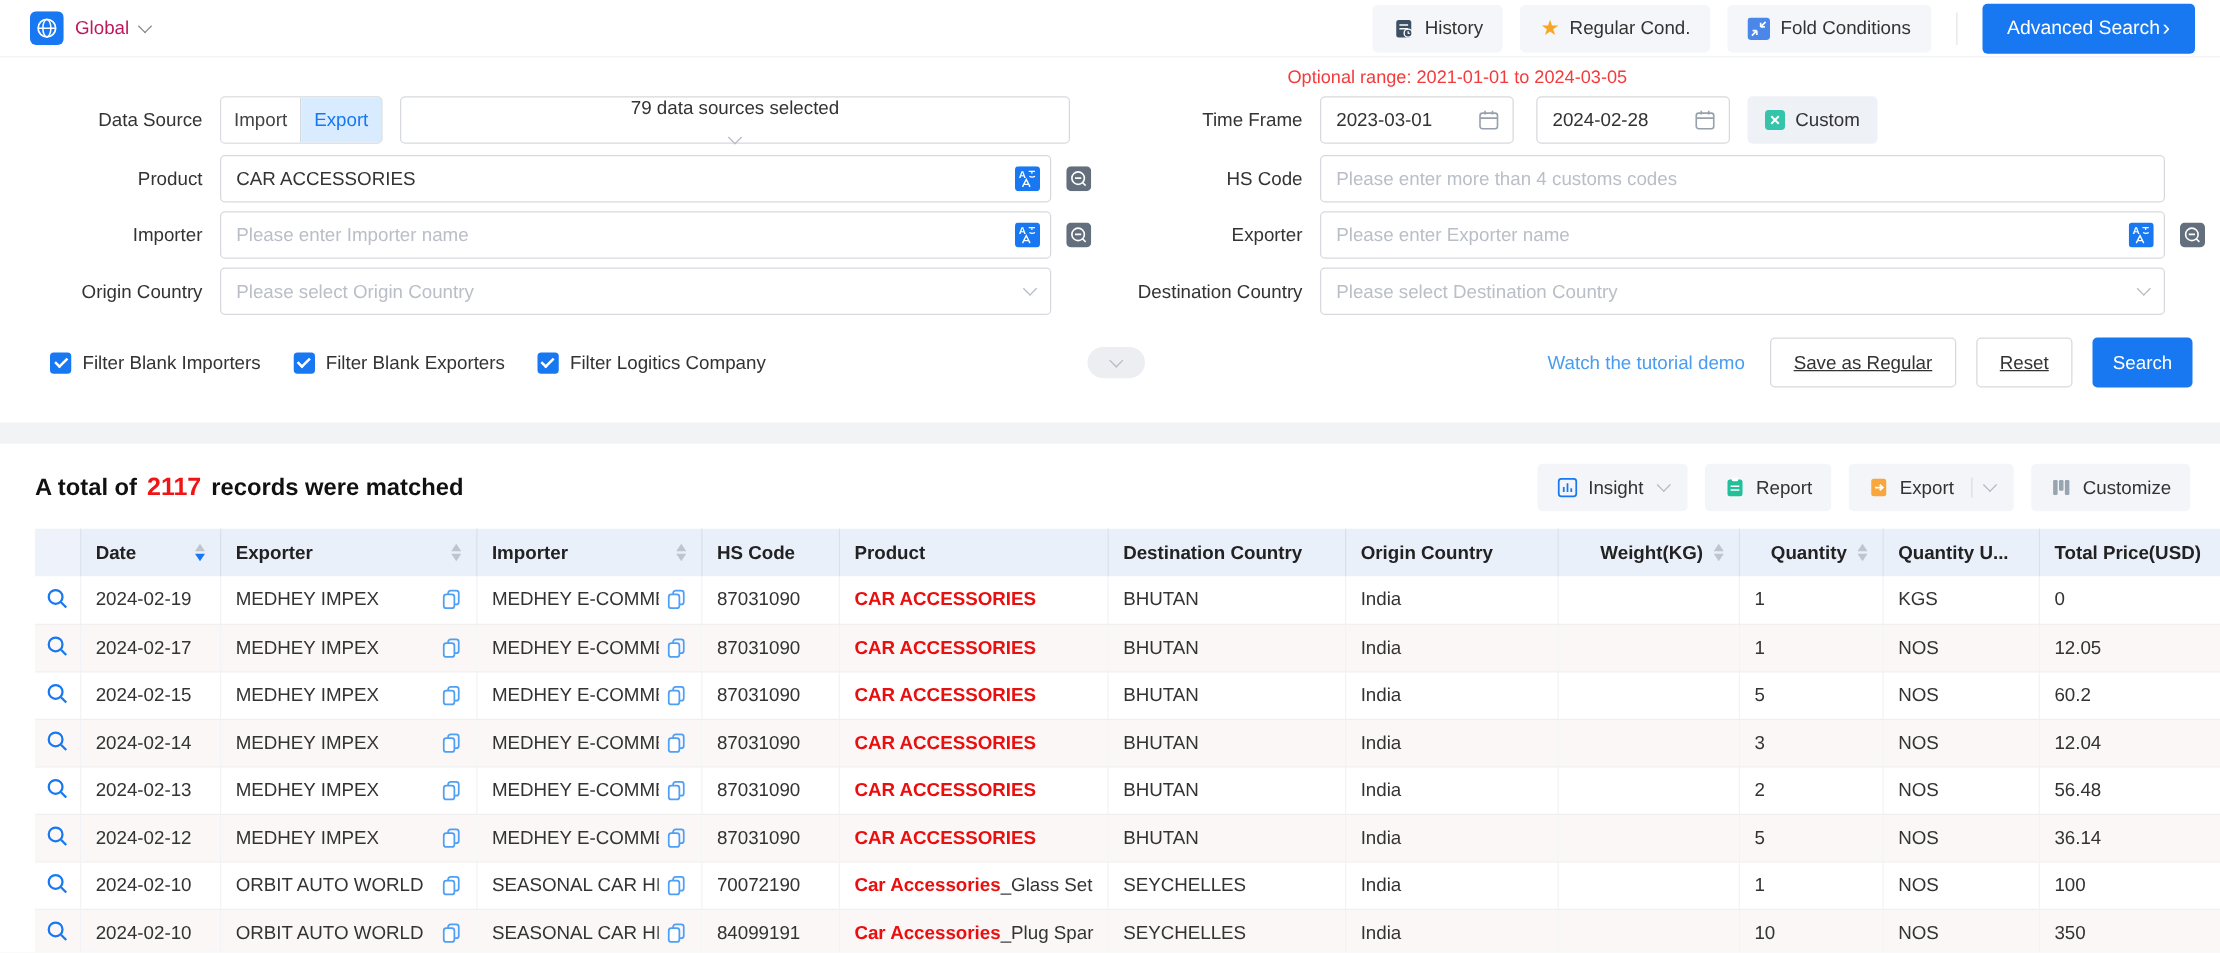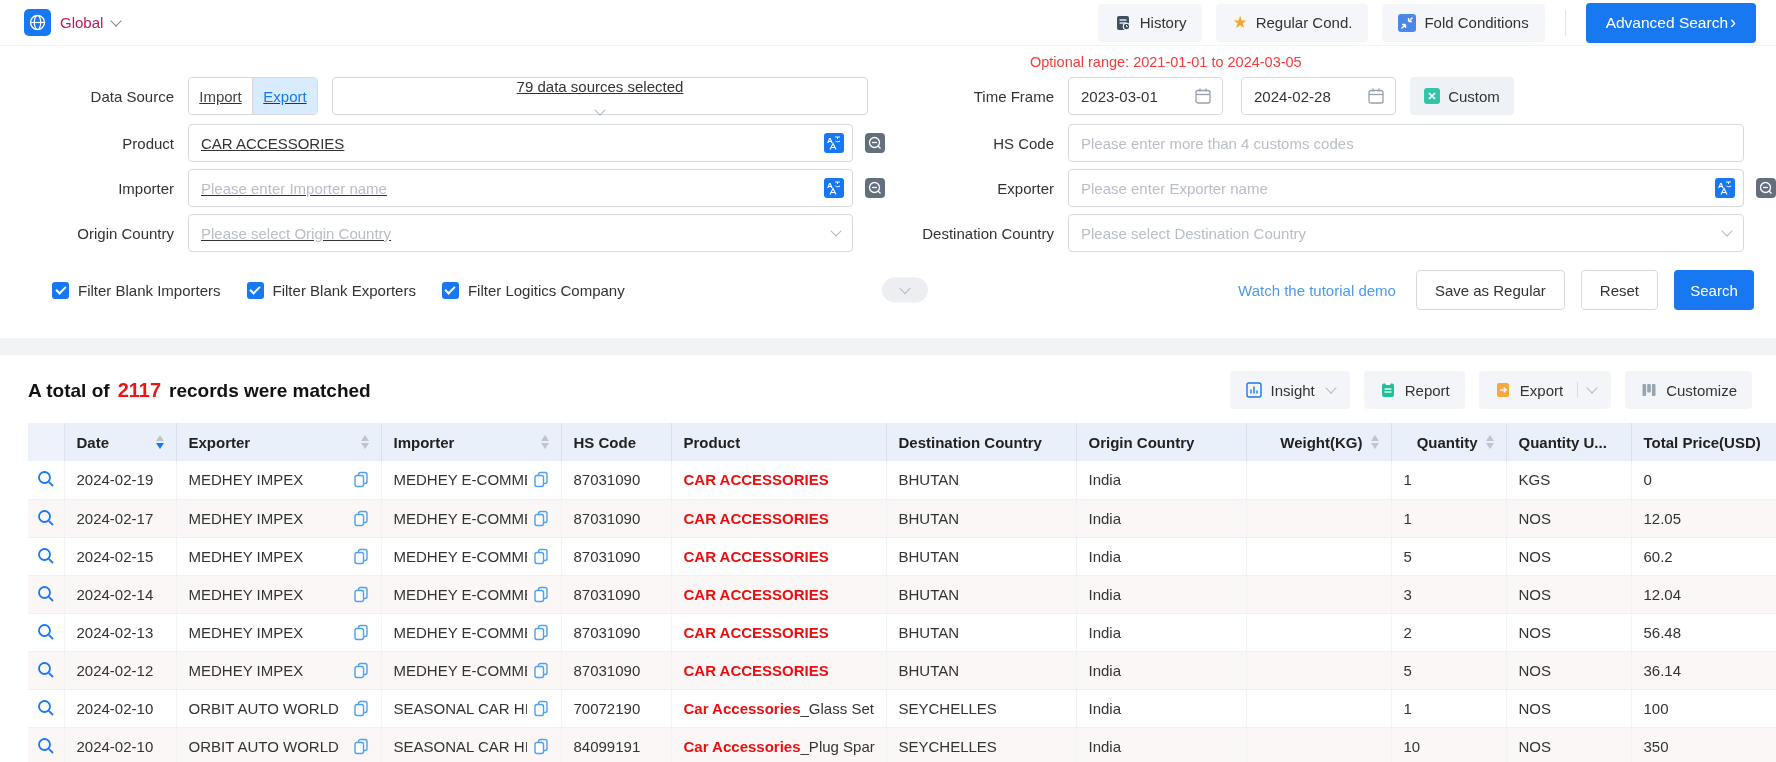--- a/index.html
+++ b/index.html
@@ -20,24 +20,24 @@
             font-family:inherit; cursor:pointer; }
   .vdiv { width:1px; height:26px; background:#e2e5ea; margin:0 6px; }
   .adv-btn { display:flex; align-items:center; gap:2px; height:40px; padding:0 20px;
              background:#1778f2; color:#fff; border:none; border-radius:4px; font-size:15.5px;
              font-family:inherit; cursor:pointer; }
   .adv-chev { font-size:18px; line-height:1; margin-top:-2px; }
 
   
   .form-panel { position:relative; height:292px; background:#fff; }
   .opt-range { position:absolute; top:8px; left:1030px; color:#f43b3b; font-size:14.5px; }
-  .frow { position:absolute; left:12px; right:0; height:40px; display:flex; align-items:center; }
+  .frow { position:absolute; left:0; right:0; height:40px; display:flex; align-items:center; }
   .fr1 { top:30px; } .fr2 { top:77px; } .fr3 { top:122px; } .fr4 { top:167px; } .fr5 { top:224px; }
   .flabel { width:176px; flex:none; text-align:right; padding-right:14px; font-size:15px; color:#333; }
-  .fleft { width:700px; flex:none; display:flex; align-items:center;text-decoration:underline; }
+  .fleft { width:700px; flex:none; display:flex; align-items:center; }
   .flabel-r { width:180px; flex:none; text-align:right; padding-right:14px; font-size:15px; color:#333; }
   .fright { flex:1; display:flex; align-items:center; margin-right:22px; }
 
   .seg { display:flex; height:38px; border:1px solid #d6d9de; border-radius:4px; overflow:hidden; flex:none; }
   .seg-btn { width:64px; font-size:15px; background:#fff; border:none; font-family:inherit; color:#444; cursor:pointer; }
   .seg-btn.active { background:#d9ecff; color:#1778f2; }
   .seg-btn.first { border-right:1px solid #d6d9de; }
 
   .inp, .sel, .date-inp {
     height:38px; border:1px solid #d6d9de; border-radius:4px; background:#fff;
@@ -66,21 +66,21 @@
   .cb { width:17px; height:17px; background:#1778f2; border-radius:3px; position:relative; flex:none; }
   .cb::after { content:""; position:absolute; left:5.5px; top:2.5px; width:4px; height:8px;
                border-right:2px solid #fff; border-bottom:2px solid #fff; transform:rotate(45deg); }
   .cb-label { font-size:15px; color:#333; }
   .collapse-pill { position:absolute; left:870px; top:50%; transform:translateY(-50%);
                    width:46px; height:25px; background:#eceef2; border:none; border-radius:13px;
                    display:flex; align-items:center; justify-content:center; cursor:pointer; }
   .fr5-right { position:absolute; right:22px; top:0; height:40px; display:flex; align-items:center; gap:16px; }
   .tut-link { color:#4a9cf0; font-size:15px; cursor:pointer; margin-right:4px; }
   .btn-plain { height:40px; padding:0 18px; background:#fff; border:1px solid #d6d9de; border-radius:4px;
-               font-size:15px; color:#333; font-family:inherit; cursor:pointer; }
+               font-size:15px; color:#333; font-family:inherit; cursor:pointer;text-decoration:underline; }
   .btn-primary { height:40px; width:80px; background:#1778f2; color:#fff; border:none; border-radius:4px;
                  font-size:15px; font-family:inherit; cursor:pointer; }
 
   
   .results-panel { margin-top:17px; background:#fff; height:407px; overflow:hidden; }
   .summary-row { display:flex; align-items:center; padding:16px 24px 0 28px; }
   .summary { font-size:19px; font-weight:bold; color:#111; display:flex; align-items:baseline; }
   .summary .count { color:#f01414; margin:0 8px; font-size:20px; }
   .rtoolbar { margin-left:auto; display:flex; align-items:center; gap:14px; }
   .rt-btn { display:flex; align-items:center; gap:8px; height:38px; padding:0 15px;

